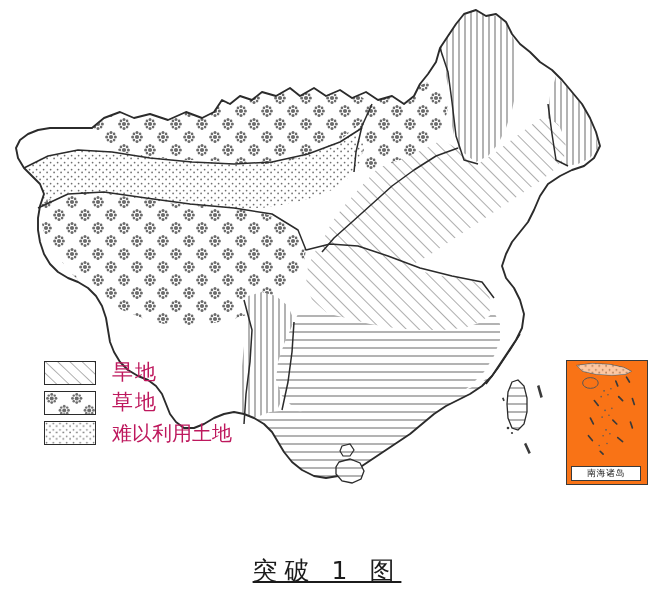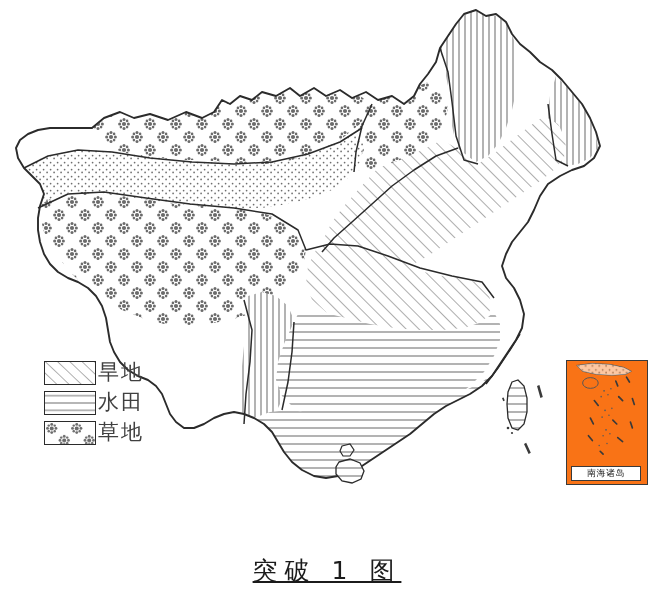--- a/index.html
+++ b/index.html
@@ -13,22 +13,22 @@
   svg.mapsvg{position:absolute;left:0;top:0;width:654px;height:607px;}
 
   
   #legend{position:absolute;left:44px;top:358px;width:230px;}
   .legend-row{display:flex;align-items:center;height:29px;margin-bottom:1px;}
   .swatch{
     width:52px;height:24px;border:1.4px solid #2b2b2b;box-sizing:border-box;
     background-color:#ffffff;flex:0 0 auto;
   }
   .legend-label{
-    margin-left:2px;font-family:"DejaVu Sans",sans-serif;
-    font-size:21px;color:#404040;letter-spacing:2px;white-space:nowrap;
+    margin-left:16px;font-family:"DejaVu Sans",sans-serif;
+    font-size:21px;color:#be185d;letter-spacing:2px;white-space:nowrap;
     line-height:1;
   }
   .legend-label.wide{font-size:20px;letter-spacing:0px;}
 
   
   #caption{
     position:absolute;left:0;top:554px;width:654px;text-align:center;
     font-family:"DejaVu Sans",sans-serif;font-size:25px;color:#1b1b1b;
     letter-spacing:7px;
     text-decoration:underline;
@@ -252,39 +252,39 @@
 
     <div class="legend-row">
       <span class="swatch">
         <svg width="100%" height="100%" viewBox="0 0 52 24" preserveAspectRatio="none">
           <rect width="52" height="24" fill="url(#p-diag)"></rect>
         </svg>
       </span>
       <span class="legend-label">旱地</span>
     </div>
 
-    <div class="legend-row">
-      <span class="swatch">
-        <svg width="100%" height="100%" viewBox="0 0 52 24" preserveAspectRatio="none">
-          <rect width="52" height="24" fill="url(#p-horz)"></rect>
-        </svg>
-      </span>
-      <span class="legend-label">水田</span>
-    </div>
 
 
     <div class="legend-row">
       <span class="swatch">
         <svg width="100%" height="100%" viewBox="0 0 52 24" preserveAspectRatio="none">
           <rect width="52" height="24" fill="url(#p-flow)"></rect>
         </svg>
       </span>
       <span class="legend-label">草地</span>
     </div>
 
+    <div class="legend-row">
+      <span class="swatch">
+        <svg width="100%" height="100%" viewBox="0 0 52 24" preserveAspectRatio="none">
+          <rect width="52" height="24" fill="url(#p-stip)"></rect>
+        </svg>
+      </span>
+      <span class="legend-label wide">难以利用土地</span>
+    </div>
   </div>
 
   <div id="inset">
     <svg width="100%" height="100%" viewBox="0 0 82 125">
 
       <path d="M10,4 L26,2 L44,3 L58,6 L66,10 L60,13 L46,14 L30,13 L16,10 Z" fill="none" stroke="#555" stroke-width="1"></path>
       <path d="M10,4 L26,2 L44,3 L58,6 L66,10 L60,13 L46,14 L30,13 L16,10 Z" fill="url(#p-stip)" opacity="0.6"></path>
 
       <ellipse cx="24" cy="22" rx="8" ry="5.5" fill="none" stroke="#555" stroke-width="1"></ellipse>
 

